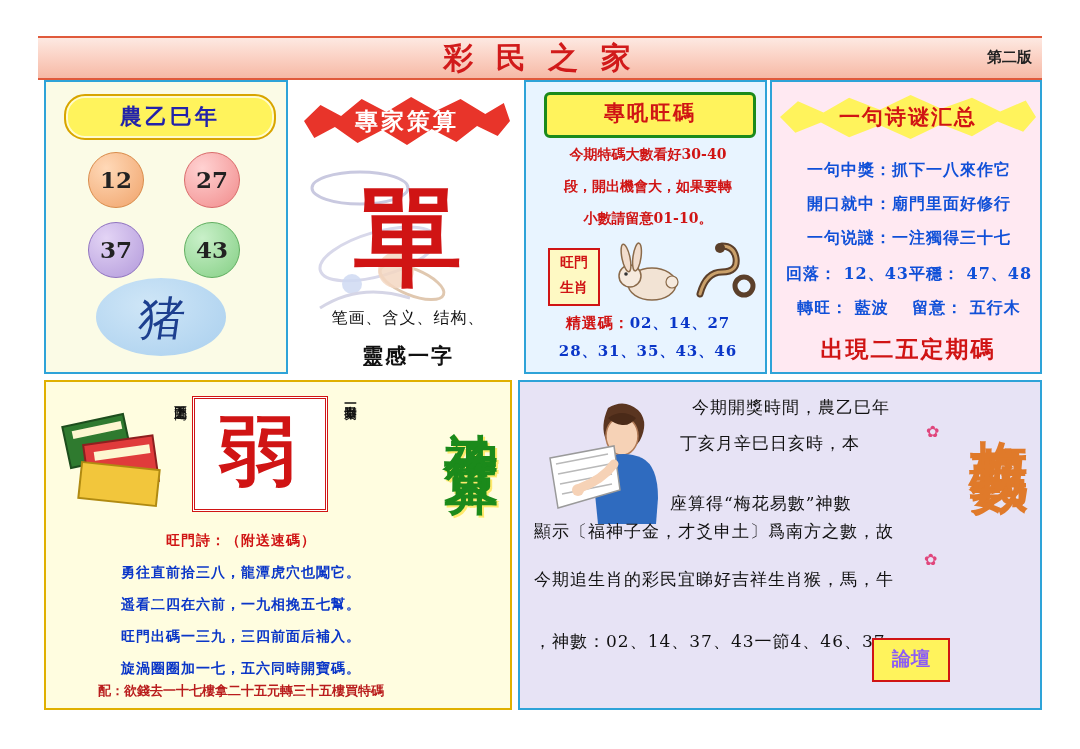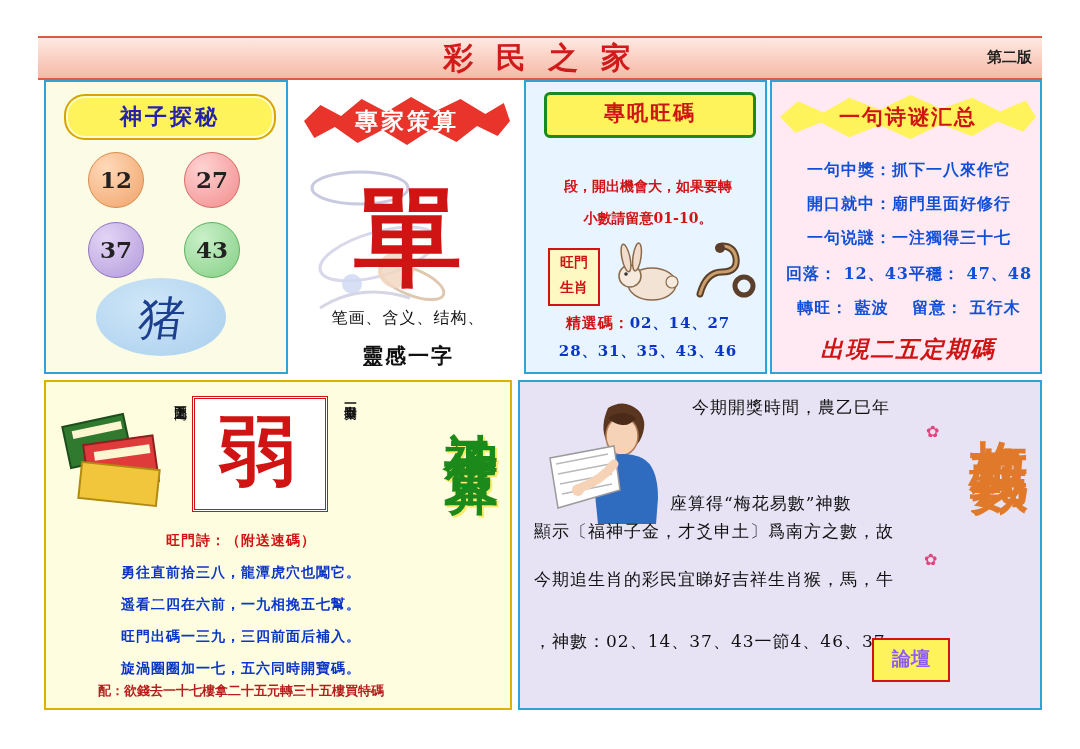--- a/index.html
+++ b/index.html
@@ -164,21 +164,20 @@
   }
   .yjsm-row{
     position:absolute;left:12px;width:250px;text-align:center;
     font-size:16px;color:#1050d8;font-weight:bold;letter-spacing:1px;
     font-family:"DejaVu Serif","Liberation Serif",serif;
   }
   .yjsm-foot{
     position:absolute;left:8px;top:252px;width:256px;text-align:center;
     font-size:23px;font-weight:bold;color:#d01414;letter-spacing:2px;
     font-family:"DejaVu Serif","Liberation Serif",serif;
-    font-style:italic;
   }
 
   
   #p-szcs{
     left:44px;top:380px;width:468px;height:330px;
     background:#fffde0;border:2px solid #e0b000;
   }
   .szcs-red-box{
     position:absolute;left:146px;top:14px;width:130px;height:110px;
     background:#ffffff;border:3px double #d01414;
@@ -247,21 +246,21 @@
 
 <div class="page">
 
   <div class="header">
     <div class="header-title">彩 民 之 家</div>
     <div class="header-edition">第二版</div>
   </div>
 
   <div class="panel" id="p-shenzi">
     <div class="sz-banner">
-      <span>神子探秘</span>
+      <span>農乙巳年</span>
     </div>
     <div class="ball b1">12</div>
     <div class="ball b2">27</div>
     <div class="ball b3">37</div>
     <div class="ball b4">43</div>
     <div class="sz-circle"></div>
     <div class="sz-glyph">猪</div>
   </div>
 
   <div class="panel" id="p-zjcs">
@@ -277,20 +276,21 @@
     <div class="burst-label">專家策算</div>
     <div class="big-char">單</div>
     <div class="zjcs-sub">笔画、含义、结构、</div>
     <div class="zjcs-sub2">靈感一字</div>
   </div>
 
   <div class="panel" id="p-zhwm">
     <div class="zhwm-head">
       <span>專吼旺碼</span>
     </div>
+    <div class="zhwm-line" style="top:64px;">今期特碼大數看好30-40</div>
     <div class="zhwm-line" style="top:96px;">段，開出機會大，如果要轉</div>
     <div class="zhwm-line" style="top:128px;">小數請留意01-10。</div>
 
     <div class="zhwm-stamp">
       <span>旺門</span>
       <span>生肖</span>
     </div>
 
     <svg style="position:absolute;left:88px;top:160px;width:70px;height:62px;" viewBox="0 0 70 62">
       <ellipse cx="38" cy="42" rx="24" ry="16" fill="#f2e3d4" stroke="#8a6a4a" stroke-width="1.5"></ellipse>
@@ -357,20 +357,21 @@
       <ellipse cx="88" cy="44" rx="16" ry="19" fill="#f6d2b6" stroke="#b07a56" stroke-width="1.5"></ellipse>
       <path d="M74 26 q14 -10 28 0 q-6 8 -14 7 q-8 -1 -14 -7z" fill="#4a2a18"></path>
       <path d="M70 66 q20 -8 38 0 q16 8 16 40 l-2 26 l-58 0 l-4 -40z" fill="#2f6bbf"></path>
       <path d="M16 66 l64 -12 l6 44 l-62 18z" fill="#ffffff" stroke="#9a9a9a" stroke-width="1.5"></path>
       <path d="M22 72 l52 -10 M24 82 l52 -10 M26 92 l52 -10 M28 102 l50 -10" stroke="#b9b9b9" stroke-width="1.6"></path>
       <path d="M80 72 q-12 16 -34 24" fill="none" stroke="#f6d2b6" stroke-width="9" stroke-linecap="round"></path>
       <circle cx="44" cy="98" r="6" fill="#f6d2b6"></circle>
     </svg>
 
     <div class="mhys-line" style="left:172px;top:14px;">今期開獎時間，農乙巳年</div>
+    <div class="mhys-line" style="left:160px;top:50px;">丁亥月辛巳日亥時，本</div>
     <div class="mhys-line" style="left:150px;top:86px;margin-top:24px;">座算得“梅花易數”神數</div>
     <div class="mhys-line" style="left:14px;top:138px;">顯示〔福神子金，才爻申土〕爲南方之數，故</div>
     <div class="mhys-line" style="left:14px;top:186px;">今期追生肖的彩民宜睇好吉祥生肖猴，馬，牛</div>
     <div class="mhys-line" style="left:14px;top:248px;">，神數：02、14、37、43一節4、46、37</div>
 
     <div class="flower" style="left:406px;top:40px;">✿</div>
     <div class="flower" style="left:404px;top:168px;">✿</div>
 
     <div class="mhys-vtitle">梅花易數</div>
 

